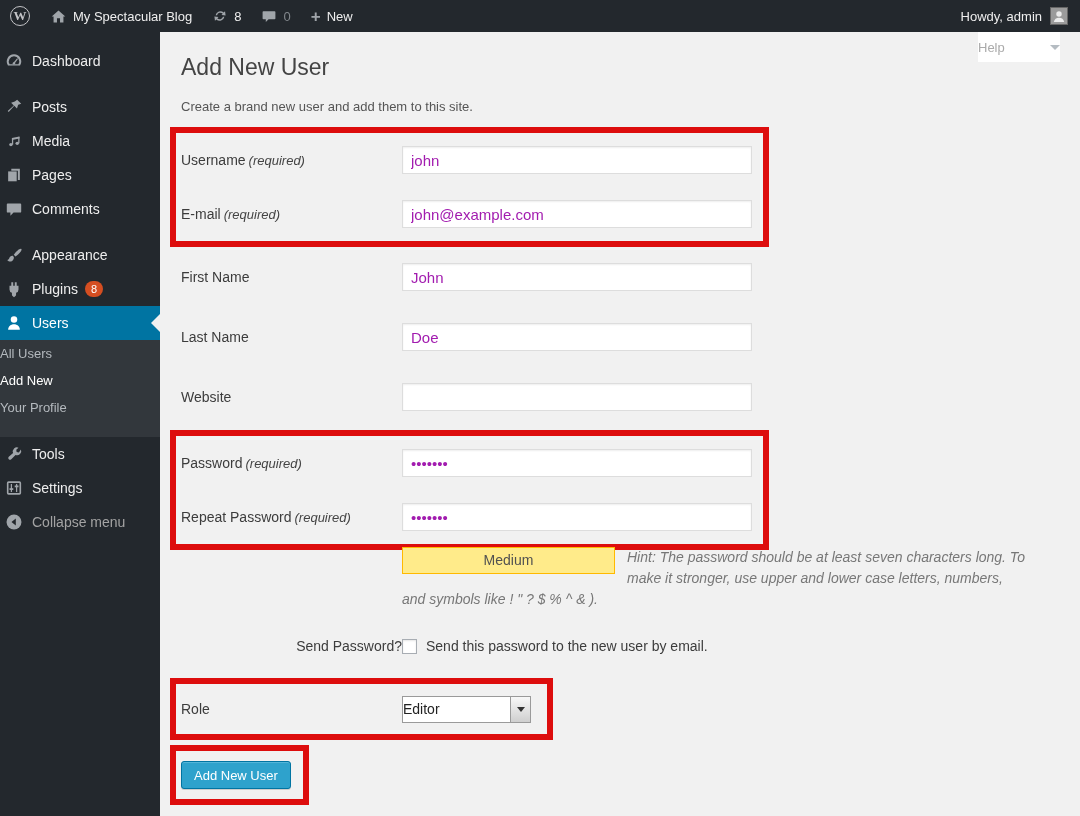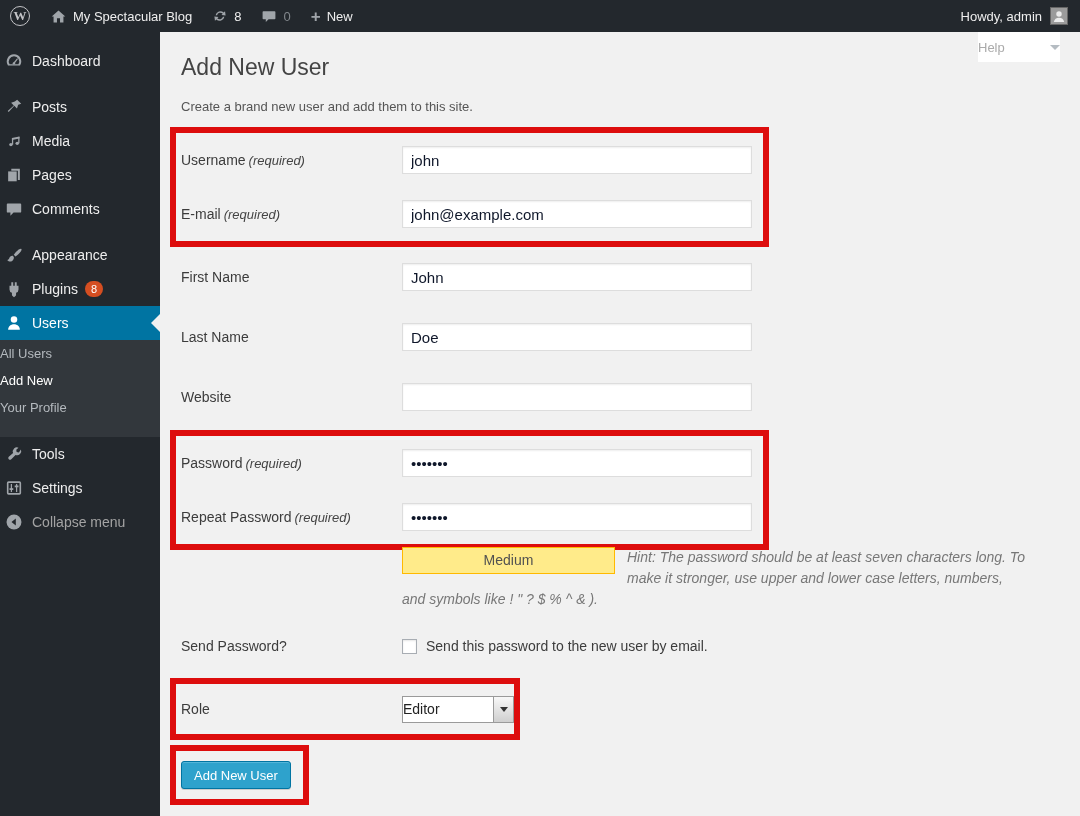--- a/index.html
+++ b/index.html
@@ -74,48 +74,48 @@
   }
   h1.page-title { margin-top:21px; font-size:23px; font-weight:400; color:#444; line-height:29px; }
   .subtitle { margin-top:17px; font-size:13px; color:#555; }
 
   .form-area { margin-left:-11px; margin-top:13px; }
   .form-row { height:60px; display:flex; align-items:center; padding-left:11px; }
   .form-label { width:221px; flex:none; font-size:14px; color:#3c3c3c; line-height:19px; }
   .req { font-style:italic; font-size:13px; color:#444; margin-left:3px; }
   .text-input {
     width:350px; height:28px; background:#fff; border:1px solid #ddd;
-    box-shadow:inset 0 1px 2px rgba(0,0,0,.07); font-size:15px; color:#0f172a;
+    box-shadow:inset 0 1px 2px rgba(0,0,0,.07); font-size:15px; color:#a21caf;
     padding:3px 8px; font-family:"Liberation Sans","DejaVu Sans",sans-serif; outline:none;
   }
 
   .rbox { border:6px solid #dd0d0d; }
   .rbox .form-row { padding-left:5px; height:54px; }
   .rbox-credentials, .rbox-passwords { width:599px; }
   .rbox-passwords { margin-top:3px; }
 
   .hint-wrap {
     margin-left:232px; width:628px; margin-top:-3px;
     font-size:14px; font-style:italic; color:#777; line-height:21px;
   }
   .strength-meter {
     float:left; width:213px; height:27px; margin-right:12px; margin-bottom:4px;
     background:#ffeb8a; border:1px solid #ffb900; color:#515151;
     font-style:normal; font-size:14px; text-align:center; line-height:25px;
   }
   .clearfix::after { content:''; display:block; clear:both; }
 
-  .row-send { height:32px; margin-top:20px; }
+  .row-send { height:32px; margin-top:20px;text-align:right; }
   .checkbox {
     width:15px; height:15px; background:#fff; border:1px solid #a8adb3;
     box-shadow:inset 0 1px 2px rgba(0,0,0,.1); margin-right:9px; flex:none; cursor:pointer;
   }
   .check-label { font-size:14px; color:#3c3c3c; }
 
-  .rbox-role { width:350px; margin-top:16px; }
+  .rbox-role { width:383px; margin-top:16px; }
   .rbox-role .form-row { height:50px; }
   .select {
     width:129px; height:27px; background:#fff; border:1px solid #9a9a9a;
     display:flex; align-items:center; cursor:pointer;
   }
   .select-value { flex:1; font-size:14px; color:#222; padding-left:0; }
   .select-btn {
     width:20px; height:25px; border-left:1px solid #9a9a9a;
     background:linear-gradient(#f8f8f8,#cfcfcf);
     display:flex; align-items:center; justify-content:center;

